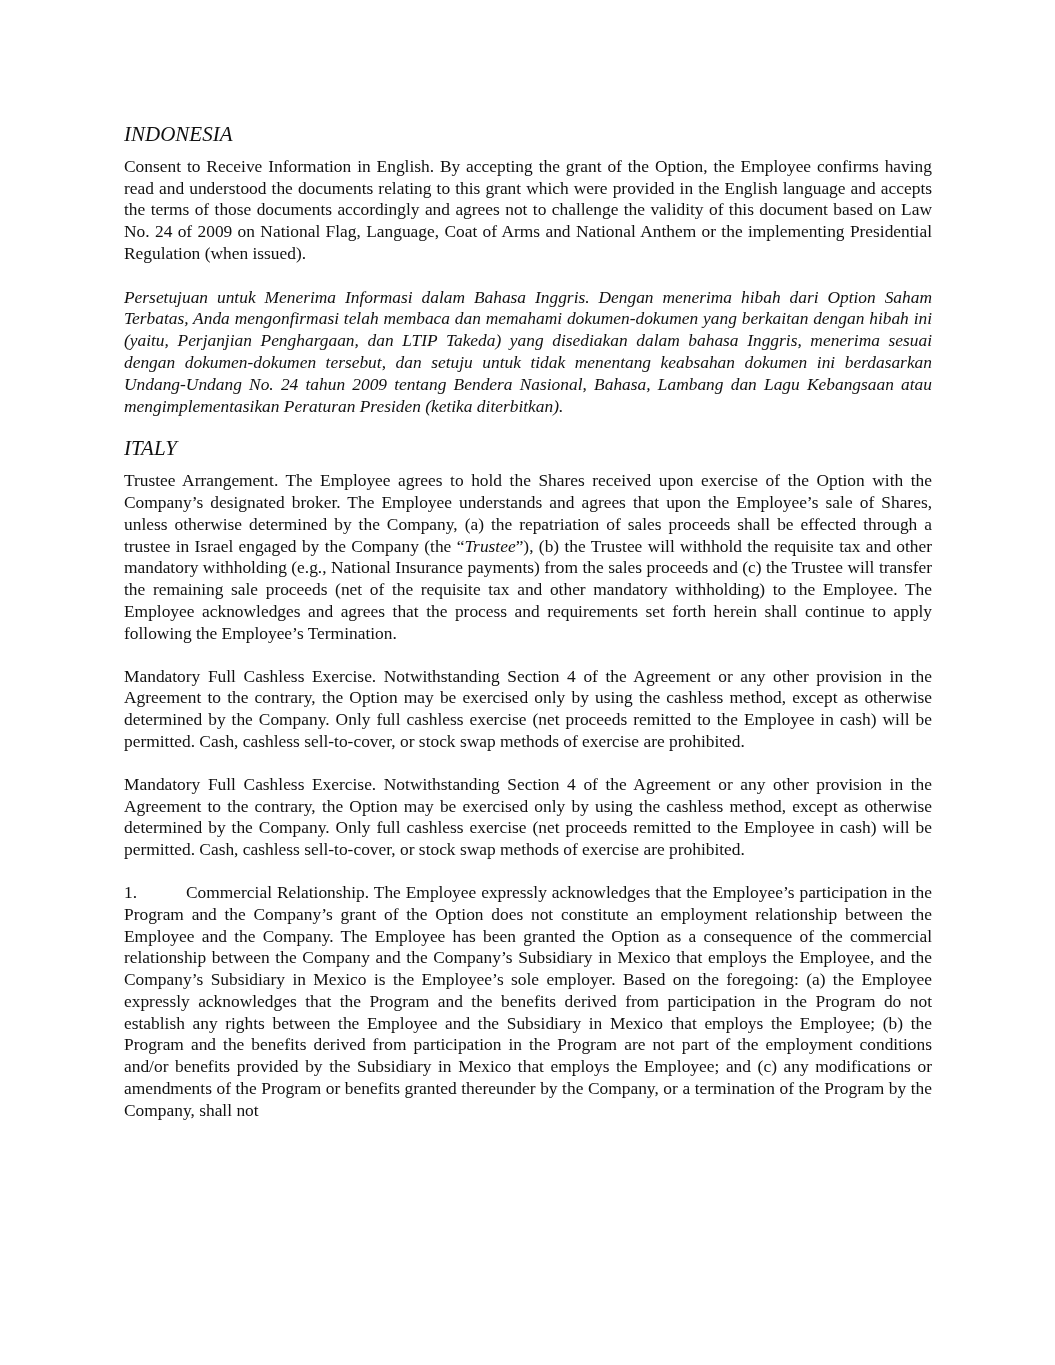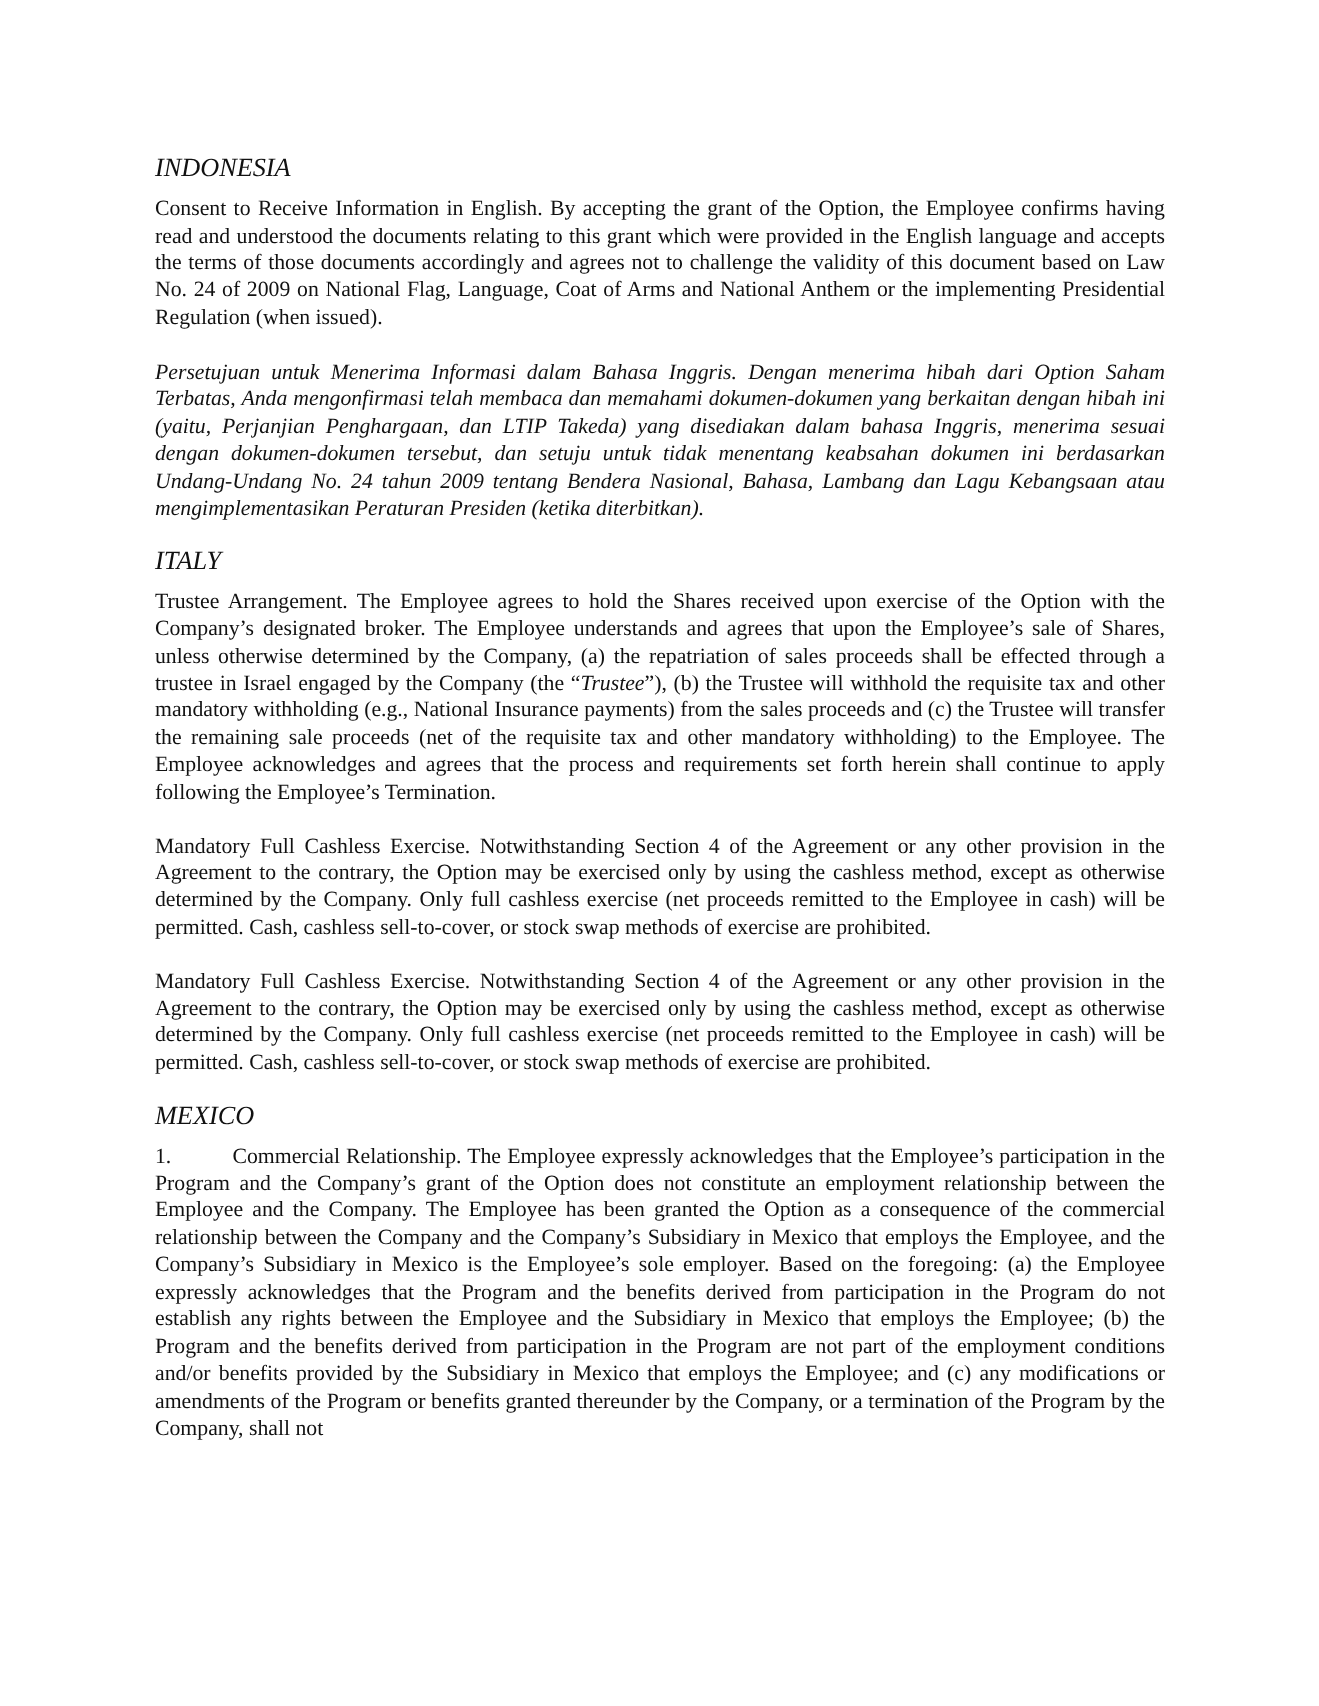--- a/index.html
+++ b/index.html
@@ -77,17 +77,16 @@
 
   <div class="section-gap"></div>
 
   <section>
     <p class="para"><span class="u">Mandatory Full Cashless Exercise</span><span>.  Notwithstanding Section 4 of the Agreement or any other provision in the Agreement to the contrary, the Option may be exercised only by using the cashless method, except as otherwise determined by the Company.  Only full cashless exercise (net proceeds remitted to the Employee in cash) will be permitted.  Cash, cashless sell-to-cover, or stock swap methods of exercise are prohibited.</span></p>
   </section>
 
   <div class="section-gap"></div>
 
   <section>
-    <h2 class="heading">MEXICO</h2>
     <p class="para"><span class="num">1.</span><span class="u">Commercial Relationship</span><span>.   The Employee expressly acknowledges that the Employee’s participation in the Program and the Company’s grant of the Option does not constitute an employment relationship between the Employee and the Company.  The Employee has been granted the Option as a consequence of the commercial relationship between the Company and the Company’s Subsidiary in Mexico that employs the Employee, and the Company’s Subsidiary in Mexico is the Employee’s sole employer.  Based on the foregoing: (a) the Employee expressly acknowledges that the Program and the benefits derived from participation in the Program do not establish any rights between the Employee and the Subsidiary in Mexico that employs the Employee; (b) the Program and the benefits derived from participation in the Program are not part of the employment conditions and/or benefits provided by the Subsidiary in Mexico that employs the Employee; and (c) any modifications or amendments of the Program or benefits granted thereunder by the Company, or a termination of the Program by the Company, shall not</span></p>
   </section>
 
 </div>
 
 </body></html>

